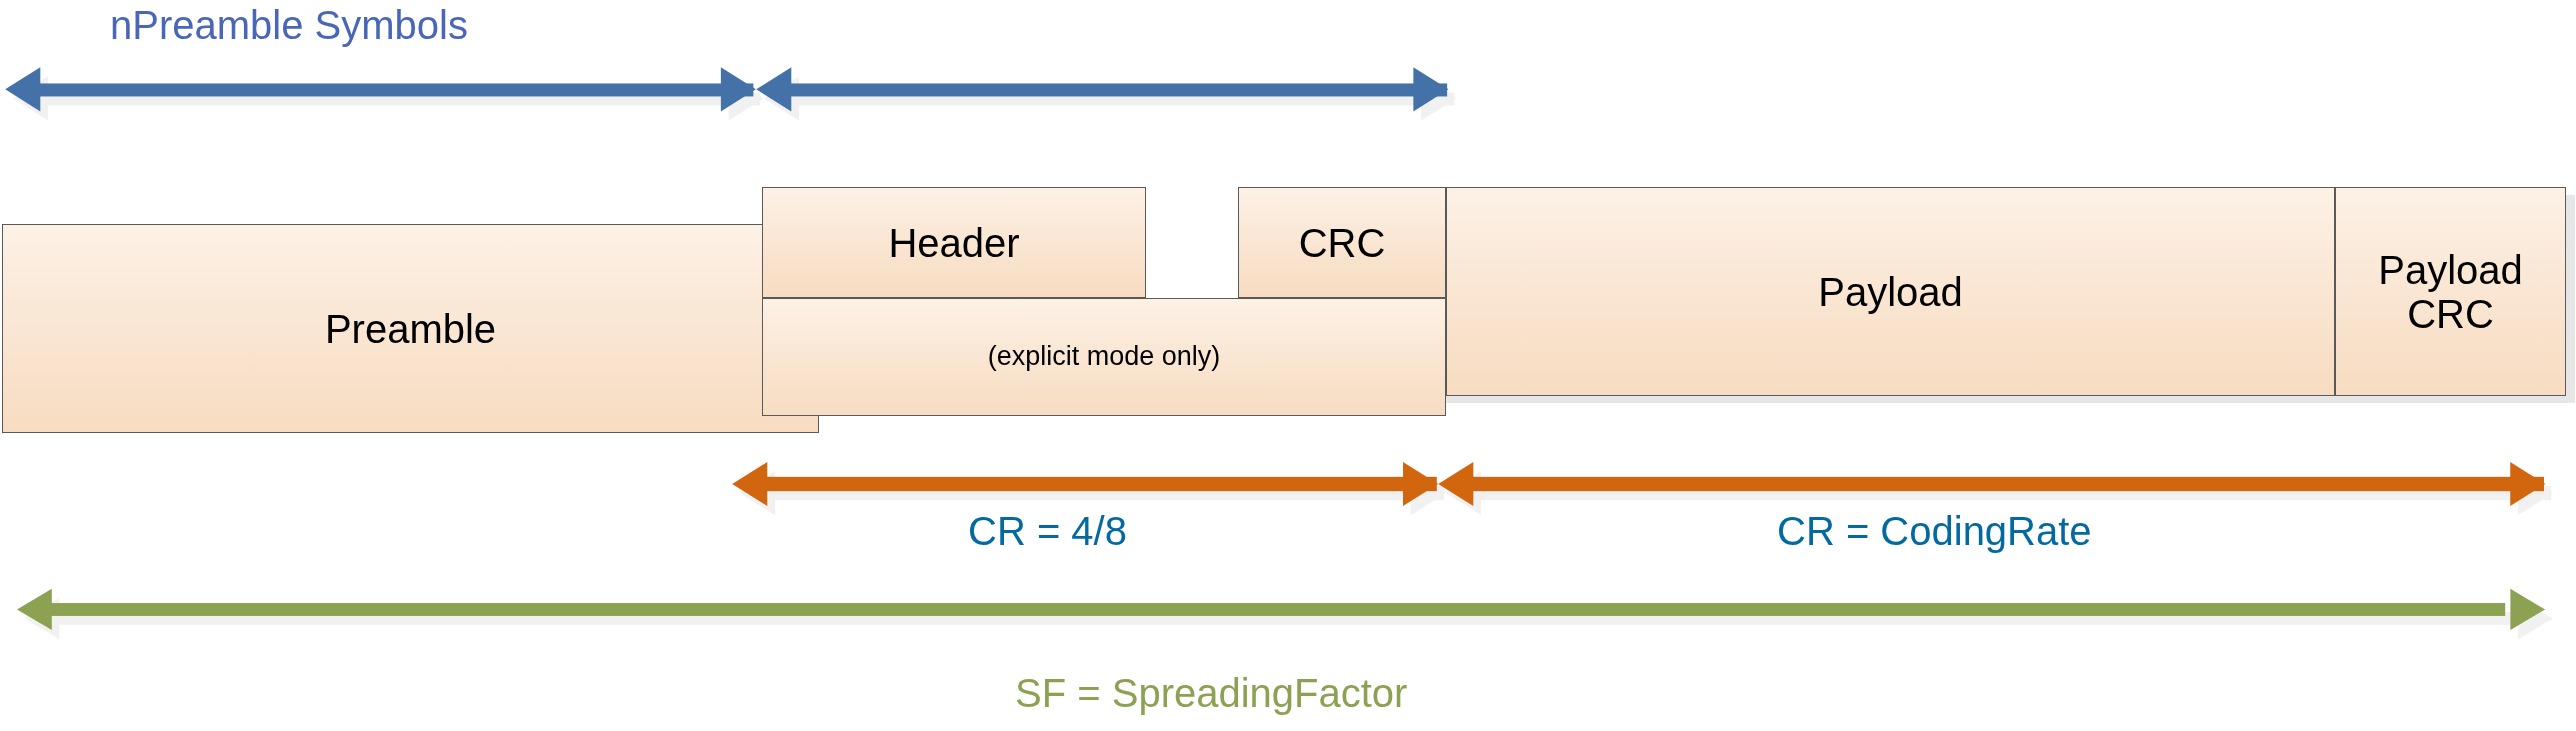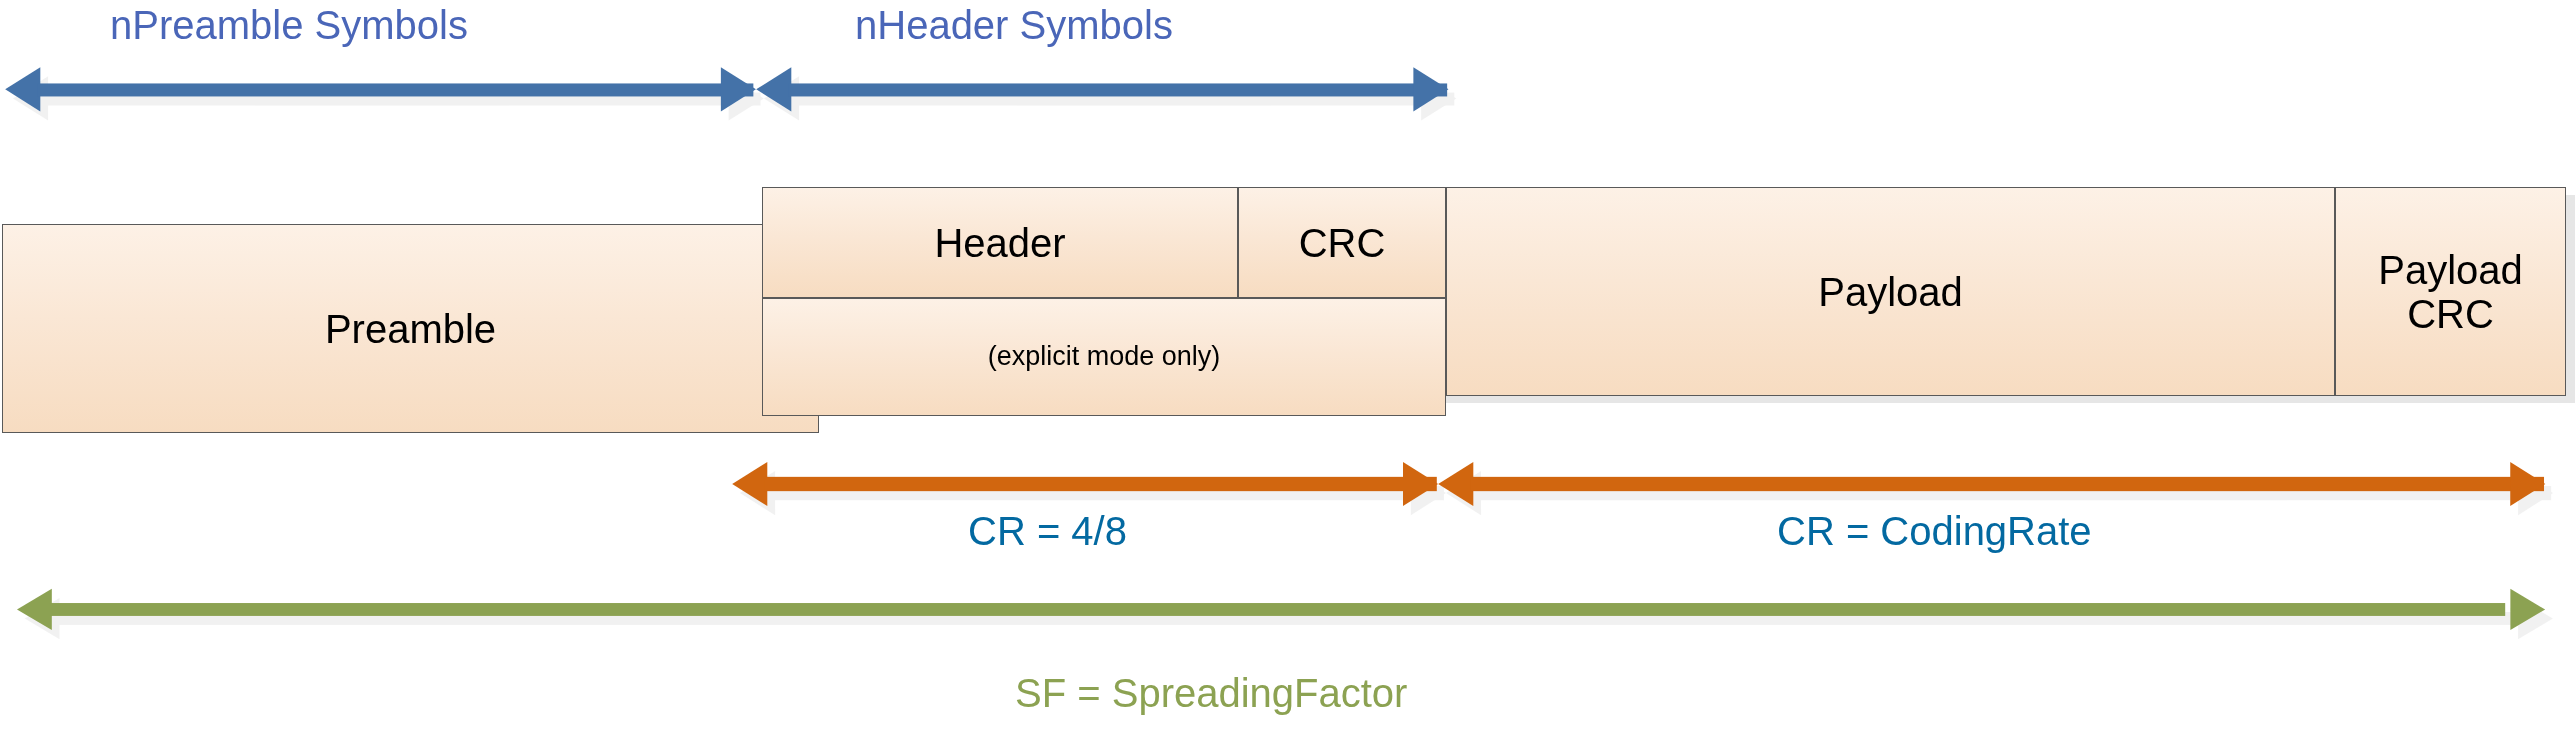--- a/index.html
+++ b/index.html
@@ -58,21 +58,20 @@
     overflow: visible;
   }
 </style>
 </head>
 <body>
 
 <div id="stage">
 
   <div class="lbl lbl-blue" style="left:110px; top:5.2px;">nPreamble Symbols</div>
 
-  <div class="lbl lbl-blue" style="left:855px; top:5.2px;">nHeader Symbols</div>
 
   <svg class="arrow-svg" style="left:0px; top:62px; width:780px; height:65px;" viewBox="0 0 1200 100">
 
     <g transform="translate(12,14)" opacity="0.55">
       <polygon points="8,42 62,8 62,76" fill="#E6E6E6"></polygon>
       <rect x="58" y="33" width="1100" height="20" fill="#E6E6E6"></rect>
       <polygon points="1163,42 1109,8 1109,76" fill="#E6E6E6"></polygon>
     </g>
 
     <polygon points="8,42 62,8 62,76" fill="#4472A8"></polygon>
@@ -94,21 +93,21 @@
   <div class="boxshadow" style="left:14.3px; top:393px; width:757px; height:10.4px;"></div>
   <div class="boxshadow" style="left:771px; top:393px; width:684px; height:10.4px;"></div>
   <div class="boxshadow" style="left:1455px; top:393px; width:889px; height:10.4px;"></div>
   <div class="boxshadow" style="left:2344px; top:393px; width:231px; height:10.4px;"></div>
   <div class="boxshadow" style="left:2566px; top:195px; width:9px; height:207px;"></div>
 
   <div class="cell" style="left:2px; top:187px; width:817px; height:209px;margin-top:37px;">
     <span>Preamble</span>
   </div>
 
-  <div class="cell" style="left:762px; top:187px; width:476px; height:111px;">
+  <div class="cell" style="left:762px; top:187px; width:384px; height:111px;">
     <span>Header</span>
   </div>
 
   <div class="cell" style="left:1238px; top:187px; width:208px; height:111px;">
     <span>CRC</span>
   </div>
 
   <div class="cell small" style="left:762px; top:298px; width:684px; height:118px;">
     <span>(explicit mode only)</span>
   </div>

